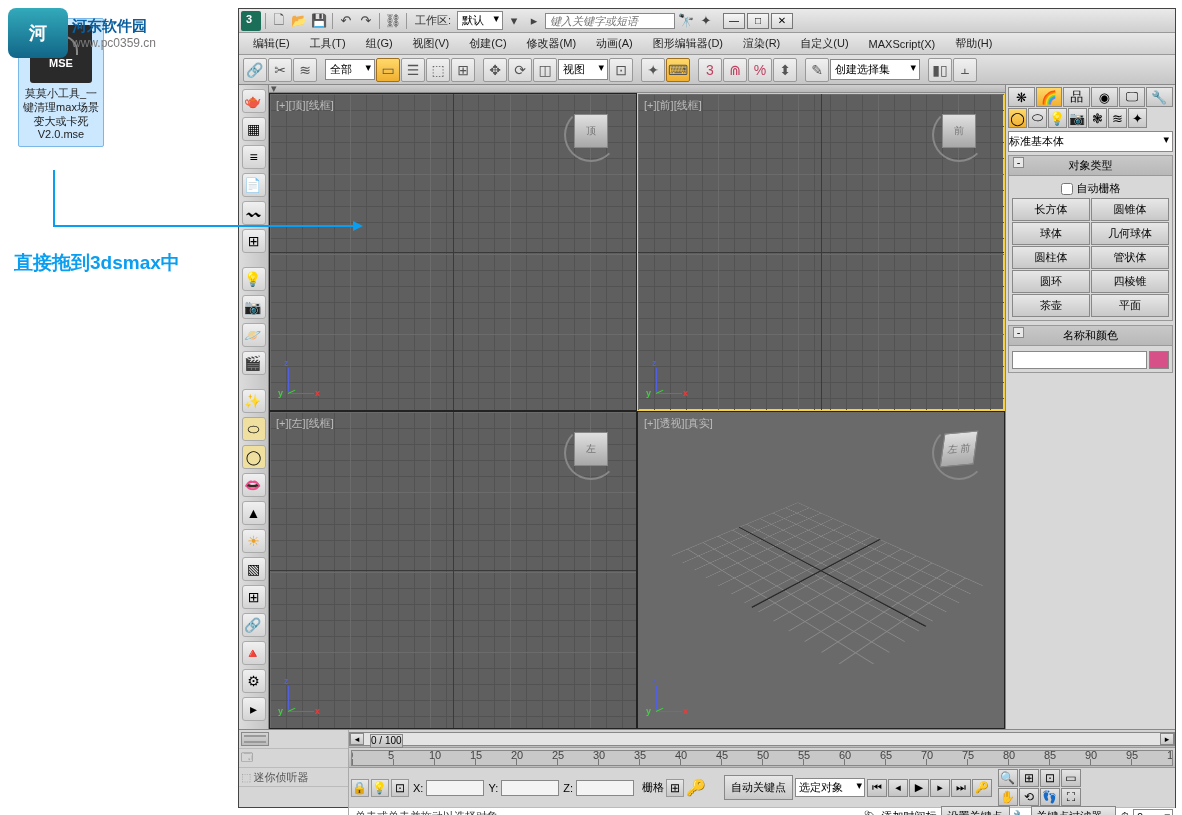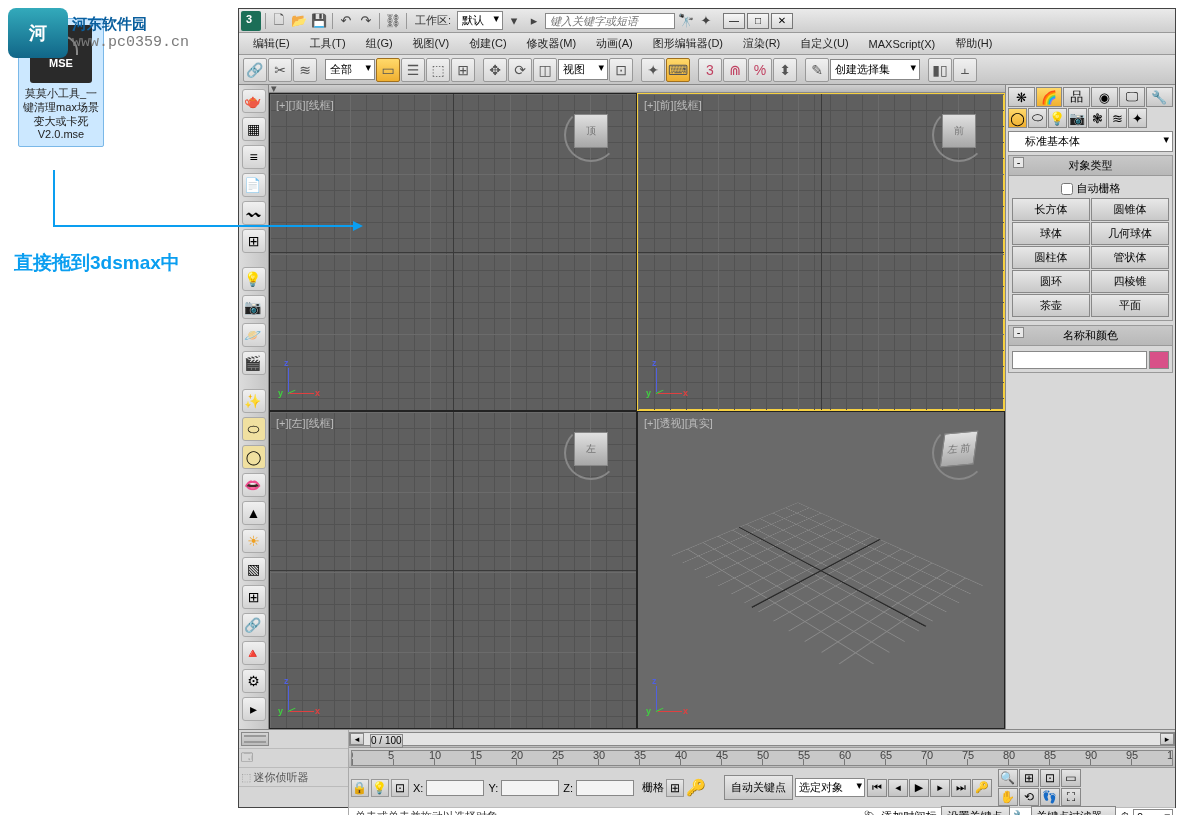--- a/index.html
+++ b/index.html
@@ -1,20 +1,20 @@
 <!DOCTYPE html>
 <html><head>
 <meta charset="utf-8">
 <style>
 *{box-sizing:border-box;margin:0;padding:0;font-family:"Microsoft YaHei",Arial,sans-serif;font-size:11px;}
 body{width:1182px;height:815px;background:#fff;position:relative;overflow:hidden;}
 .watermark{position:absolute;top:8px;left:8px;z-index:100;}
 .watermark .logo{width:60px;height:50px;background:linear-gradient(#3ab,#168);border-radius:8px;display:flex;align-items:center;justify-content:center;color:#fff;font-weight:bold;font-size:18px;}
 .watermark .wm-text{color:#0a5f9e;font-weight:bold;font-size:15px;}
-.watermark .wm-url{color:#7a7a7a;font-size:15px;font-family:Liberation Mono, monospace;}
+.watermark .wm-url{color:#7a7a7a;font-size:12px;}
 .desktop-file{position:absolute;top:18px;left:18px;background:#cce8ff;border:1px solid #7ab8e8;width:86px;padding:4px;text-align:center;z-index:90;border-radius:2px;}
 .desktop-file .mse-icon{width:62px;height:58px;margin:2px auto;background:#2a2a2a;border-radius:3px;display:flex;flex-direction:column;align-items:center;justify-content:center;color:#fff;font-weight:bold;font-size:14px;position:relative;}
 .desktop-file .mse-icon::before{content:'';position:absolute;top:10px;width:30px;height:18px;border:2px solid #888;border-radius:50% 50% 0 0/ 80% 80% 0 0;border-bottom:none;}
 .desktop-file .mse-icon span{margin-top:18px;}
 .desktop-file .filename{font-size:11px;color:#222;line-height:1.25;margin-top:4px;}
 .annotation{position:absolute;top:250px;left:14px;color:#0a9ef0;font-size:19px;font-weight:bold;z-index:95;}
 .arrow{position:absolute;top:225px;left:55px;width:300px;height:2px;background:#0a9ef0;z-index:95;}
 .arrow::after{content:'';position:absolute;right:-8px;top:-4px;border-left:10px solid #0a9ef0;border-top:5px solid transparent;border-bottom:5px solid transparent;}
 .arrow-start{position:absolute;left:53px;top:170px;width:2px;height:57px;background:#0a9ef0;z-index:95;}
 
@@ -74,21 +74,21 @@
 .perspgrid::before{content:'';position:absolute;inset:0;background-image:linear-gradient(#888 1px,transparent 1px),linear-gradient(90deg,#888 1px,transparent 1px);background-size:20px 20px;}
 .perspgrid::after{content:'';position:absolute;left:0;right:0;top:50%;height:2px;background:#2a2a2a;box-shadow:0 0 0 #000;}
 .persp-axis2{position:absolute;left:0;top:0;bottom:0;width:2px;left:50%;background:#2a2a2a;}
 
 .rightpanel{width:170px;background:#d8d8d8;border-left:1px solid #888;display:flex;flex-direction:column;padding:2px;}
 .rp-tabs{display:flex;gap:1px;margin-bottom:1px;}
 .rp-tab{flex:1;height:20px;border:1px solid #888;background:linear-gradient(#e8e8e8,#c8c8c8);display:flex;align-items:center;justify-content:center;font-size:13px;cursor:pointer;}
 .rp-tab.active{background:linear-gradient(#ffd96b,#f0b030);}
 .rp-tabs2{display:flex;gap:1px;margin-bottom:2px;flex-wrap:wrap;}
 .rp-tabs2 .rp-tab{width:19px;flex:none;height:20px;}
-.rp-combo{width:100%;background:#fff;border:1px solid #888;padding:2px 18px 2px 16px;position:relative;margin:1px 0;}
+.rp-combo{width:100%;background:#fff;border:1px solid #888;padding:2px 18px 2px 0;position:relative;margin:1px 0;}
 .rp-combo::after{content:'▾';position:absolute;right:3px;top:1px;}
 .rp-rollout{border:1px solid #999;margin:2px 0;background:#d8d8d8;}
 .rp-rollout-hdr{background:linear-gradient(#c8c8c8,#b8b8b8);padding:2px;text-align:center;border-bottom:1px solid #999;position:relative;}
 .rp-rollout-hdr::before{content:'-';position:absolute;left:4px;top:1px;border:1px solid #888;width:9px;height:9px;line-height:8px;background:#e8e8e8;}
 .rp-body{padding:3px;}
 .chk-row{display:flex;align-items:center;justify-content:center;gap:4px;padding:2px;}
 .chk-row input{width:12px;height:12px;}
 .btn-grid{display:grid;grid-template-columns:1fr 1fr;gap:1px;}
 .cbtn{background:linear-gradient(#e8e8e8,#c8c8c8);border:1px solid #888;padding:3px 2px;text-align:center;cursor:pointer;}
 .color-row{display:flex;gap:2px;margin-top:2px;}

